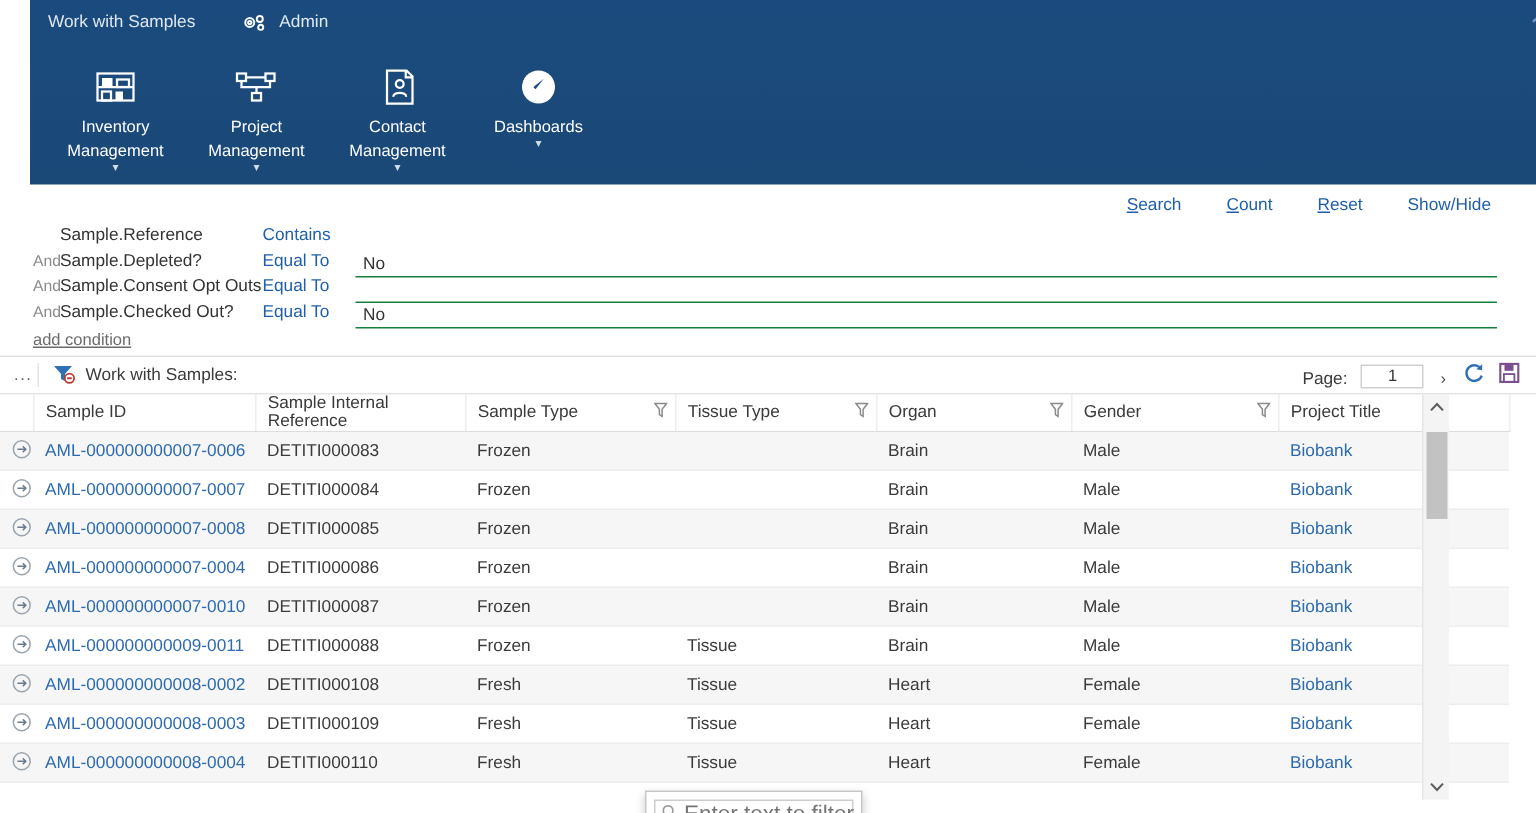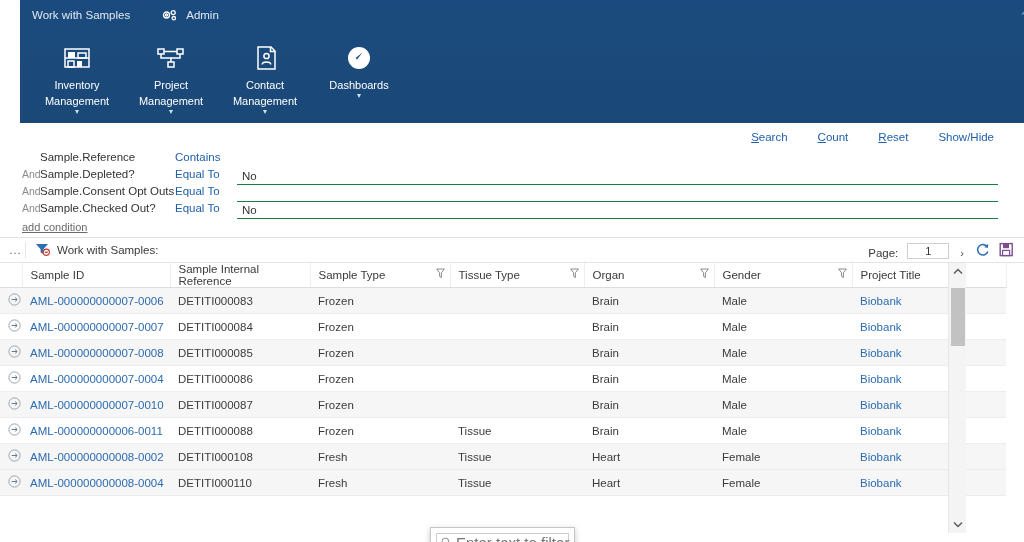--- a/index.html
+++ b/index.html
@@ -502,41 +502,54 @@
           <td></td>
           <td>Brain</td>
           <td>Male</td>
           <td class="c-proj"><a>Biobank</a></td>
         </tr>
         <tr class="">
           <td class="c-exp"><svg width="13" height="13" viewBox="0 0 13 13">
               <circle cx="6.5" cy="6.5" r="5.6" fill="none" stroke="#9aa4ae" stroke-width="1"></circle>
               <path d="M3.6 6.5 L9 6.5 M7.2 4.6 L9.2 6.5 L7.2 8.4" fill="none" stroke="#6b7b8c" stroke-width="1"></path>
             </svg></td>
-          <td class="c-id"><a>AML-000000000006-0011</a></td>
+          <td class="c-id"><a>AML-000000000009-0011</a></td>
           <td>DETITI000088</td>
           <td>Frozen</td>
           <td>Tissue</td>
           <td>Brain</td>
           <td>Male</td>
           <td class="c-proj"><a>Biobank</a></td>
         </tr>
         <tr class="alt">
           <td class="c-exp"><svg width="13" height="13" viewBox="0 0 13 13">
               <circle cx="6.5" cy="6.5" r="5.6" fill="none" stroke="#9aa4ae" stroke-width="1"></circle>
               <path d="M3.6 6.5 L9 6.5 M7.2 4.6 L9.2 6.5 L7.2 8.4" fill="none" stroke="#6b7b8c" stroke-width="1"></path>
             </svg></td>
           <td class="c-id"><a>AML-000000000008-0002</a></td>
           <td>DETITI000108</td>
           <td>Fresh</td>
           <td>Tissue</td>
           <td>Heart</td>
           <td>Female</td>
           <td class="c-proj"><a>Biobank</a></td>
         </tr>
+        <tr class="">
+          <td class="c-exp"><svg width="13" height="13" viewBox="0 0 13 13">
+              <circle cx="6.5" cy="6.5" r="5.6" fill="none" stroke="#9aa4ae" stroke-width="1"></circle>
+              <path d="M3.6 6.5 L9 6.5 M7.2 4.6 L9.2 6.5 L7.2 8.4" fill="none" stroke="#6b7b8c" stroke-width="1"></path>
+            </svg></td>
+          <td class="c-id"><a>AML-000000000008-0003</a></td>
+          <td>DETITI000109</td>
+          <td>Fresh</td>
+          <td>Tissue</td>
+          <td>Heart</td>
+          <td>Female</td>
+          <td class="c-proj"><a>Biobank</a></td>
+        </tr>
         <tr class="alt">
           <td class="c-exp"><svg width="13" height="13" viewBox="0 0 13 13">
               <circle cx="6.5" cy="6.5" r="5.6" fill="none" stroke="#9aa4ae" stroke-width="1"></circle>
               <path d="M3.6 6.5 L9 6.5 M7.2 4.6 L9.2 6.5 L7.2 8.4" fill="none" stroke="#6b7b8c" stroke-width="1"></path>
             </svg></td>
           <td class="c-id"><a>AML-000000000008-0004</a></td>
           <td>DETITI000110</td>
           <td>Fresh</td>
           <td>Tissue</td>
           <td>Heart</td>

